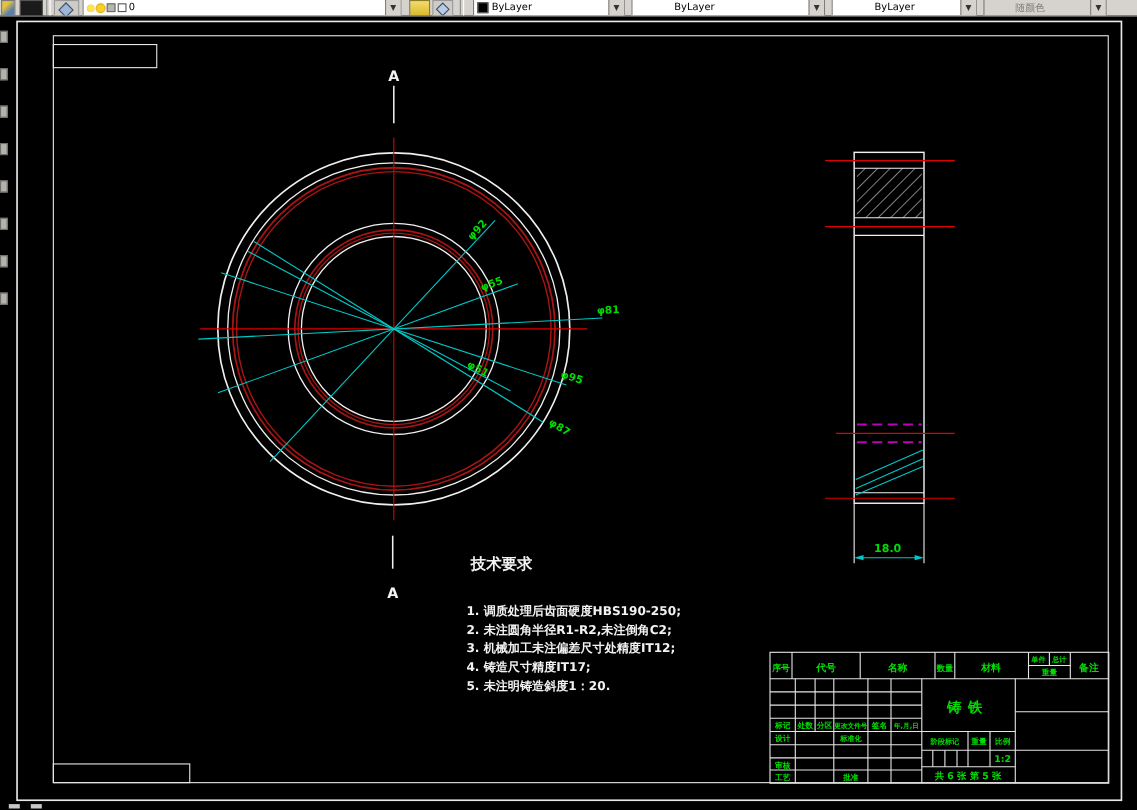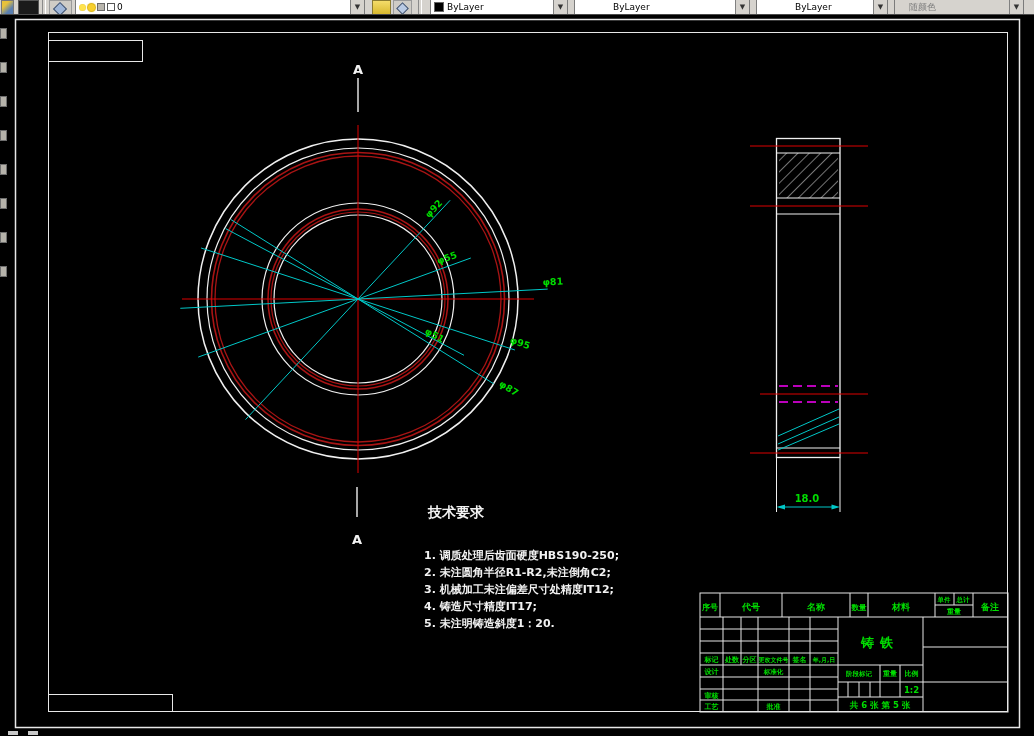--- a/index.html
+++ b/index.html
@@ -69,21 +69,21 @@
         <span class="ddarrow">▼</span>
       </div>
       <div class="dd" style="width:176px;margin-left:6px;padding-left:38px;">
         <span>ByLayer</span>
         <span class="ddarrow">▼</span>
       </div>
       <div class="dd" style="width:132px;margin-left:6px;padding-left:38px;">
         <span>ByLayer</span>
         <span class="ddarrow">▼</span>
       </div>
-      <div class="dd disabled" style="width:130px;margin-left:6px;padding-left:14px;">
+      <div class="dd disabled" style="width:112px;margin-left:6px;padding-left:28px;">
         <span>随颜色</span>
         <span class="ddarrow">▼</span>
       </div>
     </div>
   </div>
 
   <div>
     <div class="sliver" style="top:28px"></div>
     <div class="sliver" style="top:62px"></div>
     <div class="sliver" style="top:96px"></div>

